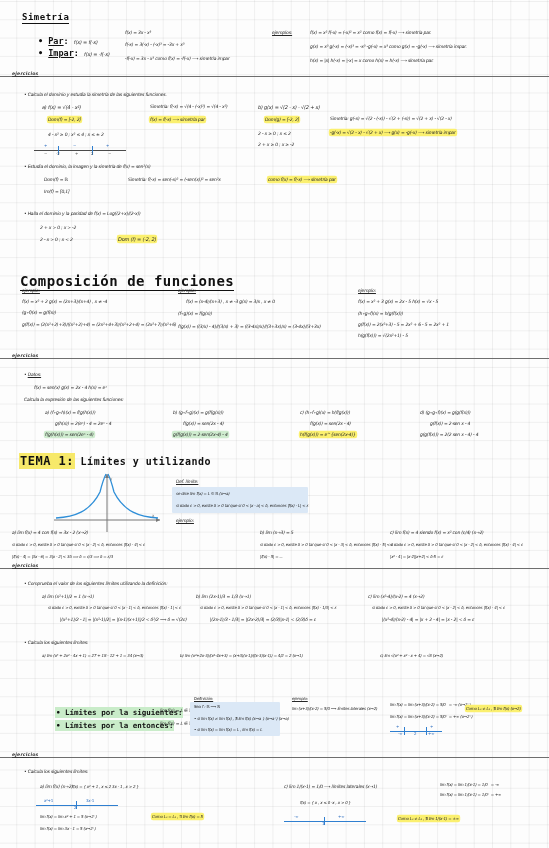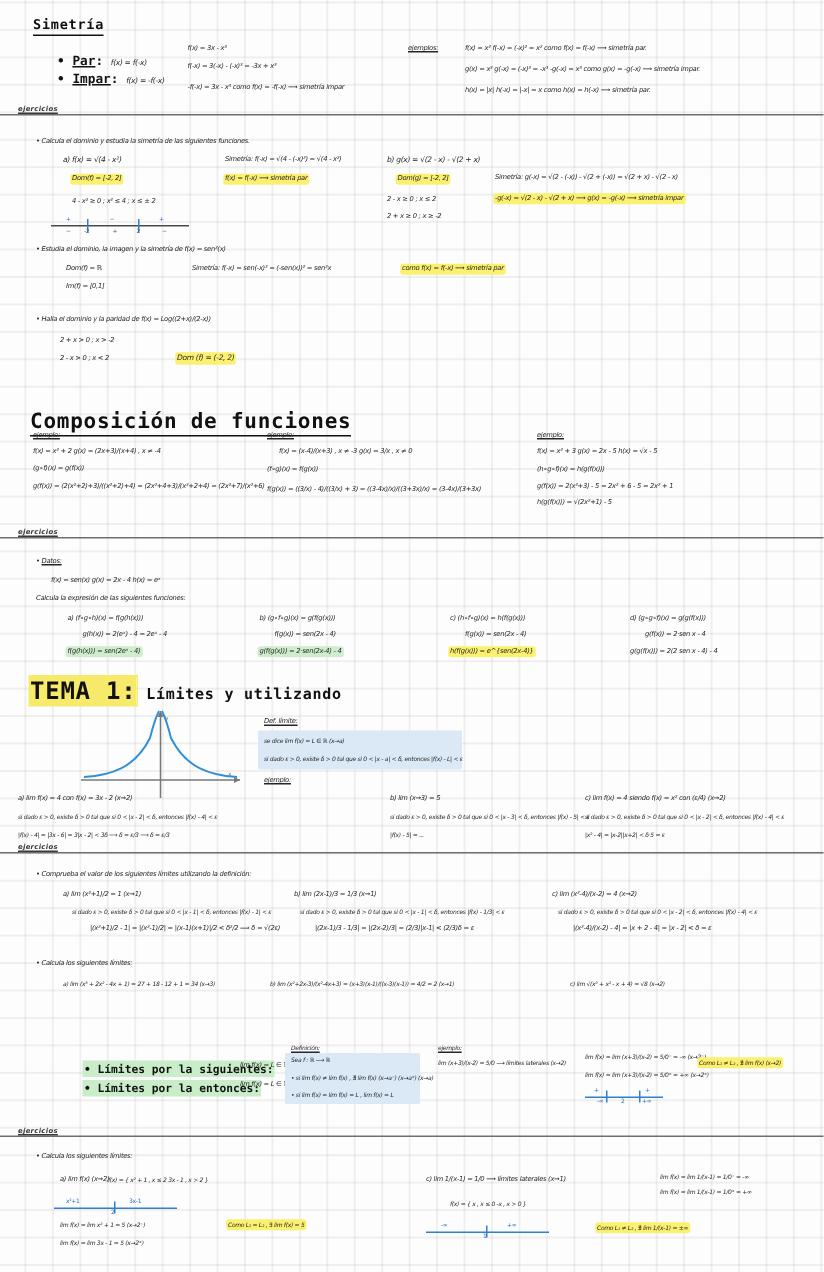--- a/index.html
+++ b/index.html
@@ -188,21 +188,21 @@
 
   <div class="abs hw t45 ital" style="left:300px;top:410px;">c) (h∘f∘g)(x) = h(f(g(x)))</div>
   <div class="abs hw t45 ital" style="left:310px;top:421px;">f(g(x)) = sen(2x - 4)</div>
   <div class="abs hw t45 ital mk-y" style="left:300px;top:432px;">h(f(g(x))) = e^{sen(2x-4)}</div>
 
   <div class="abs hw t45 ital" style="left:420px;top:410px;">d) (g∘g∘f)(x) = g(g(f(x)))</div>
   <div class="abs hw t45 ital" style="left:430px;top:421px;">g(f(x)) = 2·sen x - 4</div>
   <div class="abs hw t45 ital" style="left:420px;top:432px;">g(g(f(x))) = 2(2 sen x - 4) - 4</div>
 
   <div class="abs" style="left:20px;top:451px;">
-    <span class="sec-title hl" style="position:relative;font-size:16px;text-align:center;">TEMA 1:</span><span class="sec-title" style="position:relative;font-size:10px;"> Límites y utilizando</span>
+    <span class="sec-title hl" style="position:relative;font-size:12px;text-align:center;">TEMA 1:</span><span class="sec-title" style="position:relative;font-size:10px;"> Límites y utilizando</span>
   </div>
 
   <div class="graphwrap" style="left:52px;top:472px;width:112px;height:62px;">
     <svg width="112" height="62" viewBox="0 0 112 62">
       <line x1="2" y1="48" x2="108" y2="48" stroke="#777" stroke-width="1"></line>
       <line x1="55" y1="2" x2="55" y2="60" stroke="#777" stroke-width="1"></line>
       <polygon points="108,48 104,46 104,50" fill="#777"></polygon>
       <polygon points="55,2 53,6 57,6" fill="#777"></polygon>
       <path d="M4 46 C 22 45, 38 40, 48 20 C 51 8, 53 4, 54 2" fill="none" stroke="#2f8fd8" stroke-width="1.3"></path>
       <path d="M56 2 C 57 4, 59 8, 62 20 C 72 40, 88 45, 106 46" fill="none" stroke="#2f8fd8" stroke-width="1.3"></path>

